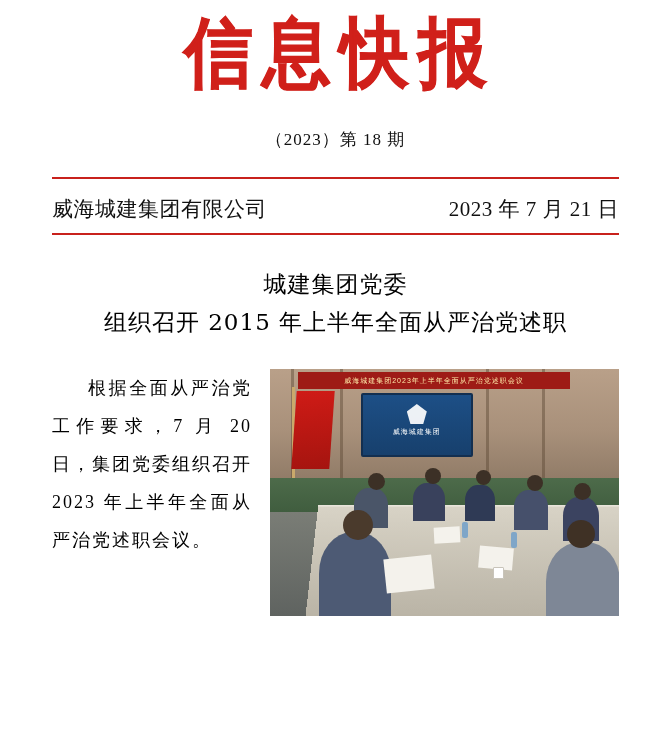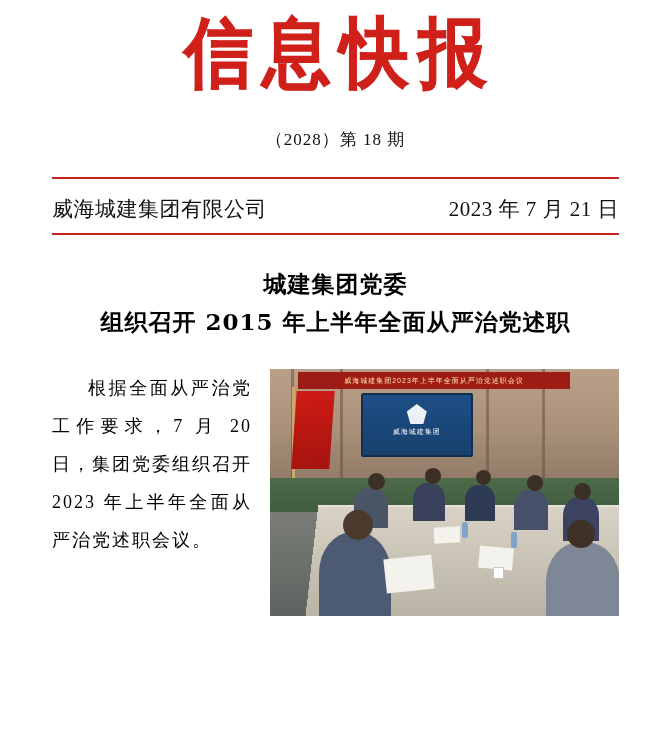--- a/index.html
+++ b/index.html
@@ -88,21 +88,21 @@
     font-weight: 700;
     letter-spacing: 1px;
     color: #000;
   }
 
   
   .headline {
     margin-top: 30px;
     text-align: center;
     font-size: 23px;
-    font-weight: 700;
+    font-weight: 400;
     line-height: 38px;
     letter-spacing: 1px;
     color: #000;
     font-family: "DejaVu Serif", "Liberation Serif", serif;
   }
   .headline-line-2 {
     white-space: nowrap;
   }
 
   
@@ -260,21 +260,21 @@
 </style>
 </head>
 <body>
 
 <div class="page">
 
   <div class="masthead">
     <div class="masthead-title">信息快报</div>
   </div>
 
-  <div class="issue-line">（2028）第 18 期</div>
+  <div class="issue-line">（2023）第 18 期</div>
 
   <div class="info-row">
     <div class="info-left">威海城建集团有限公司</div>
     <div class="info-right">2023 年 7 月 21 日</div>
   </div>
   <div class="info-rule-bottom"></div>
 
 
   <div class="headline">
     <div>城建集团党委</div>

